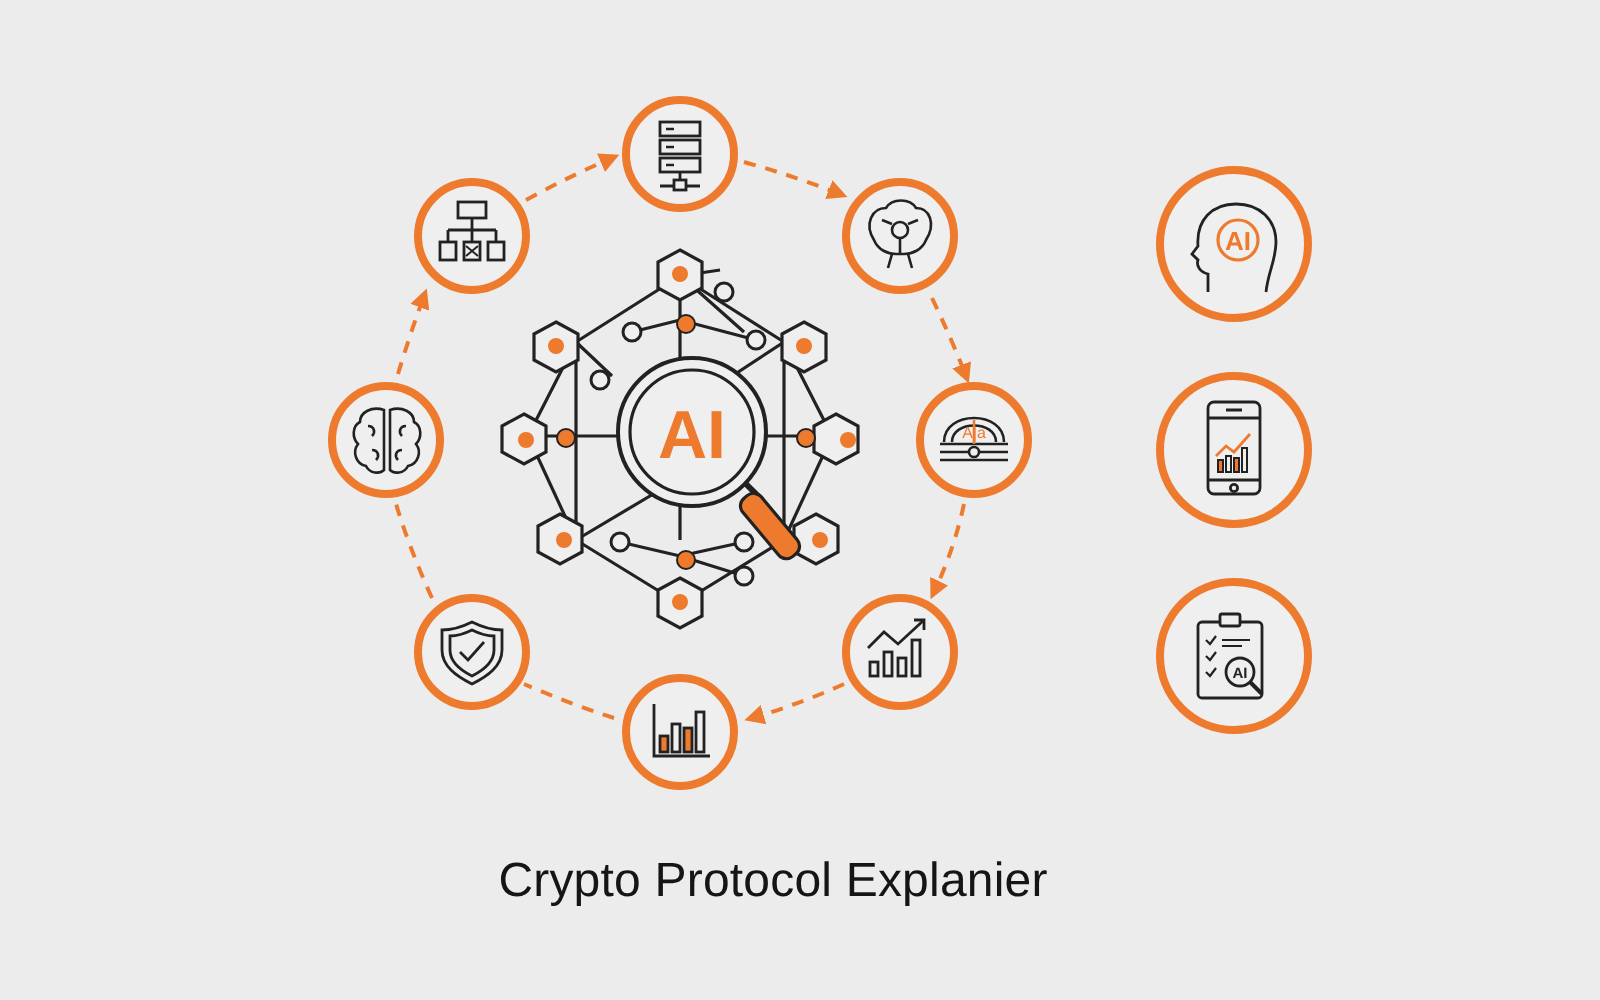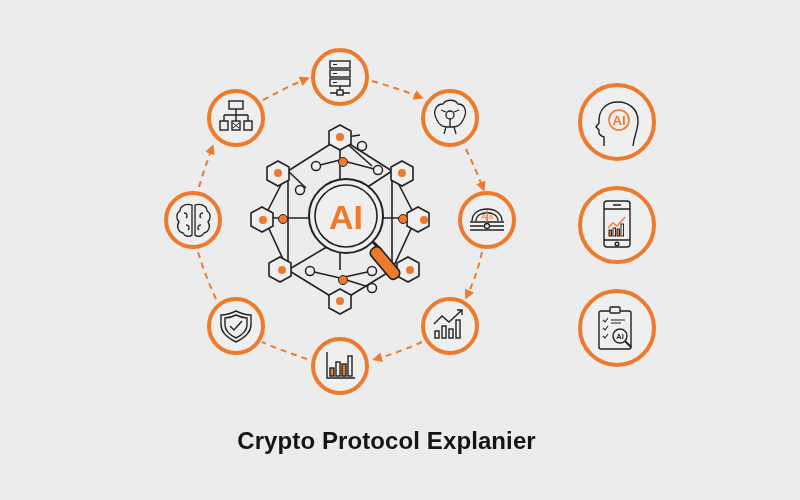--- a/index.html
+++ b/index.html
@@ -1,18 +1,18 @@
 <!DOCTYPE html>
 <html><head>
 <meta charset="utf-8">
 <style>
   html, body { margin:0; padding:0; }
   body { width:800px; height:500px; background:#ececec; position:relative; overflow:hidden; font-family:"Liberation Sans", sans-serif; }
   #stage { position:absolute; left:0; top:0; width:800px; height:500px; }
-  .title { position:absolute; left:0; top:427px; width:773px; text-align:center; font-size:24px; font-weight:bold; color:#151515; letter-spacing:0.1px; }
+  .title { position:absolute; left:0; top:427px; width:773px; text-align:center; font-size:24px; font-weight:normal; color:#151515; letter-spacing:0.1px; }
 </style>
 </head>
 <body>
 
 <svg id="stage" viewBox="0 0 800 500" xmlns="http://www.w3.org/2000/svg">
   <defs>
     <marker id="arr" viewBox="0 0 10 10" refX="6" refY="5" markerWidth="5" markerHeight="5" orient="auto">
       <path d="M0,0 L10,5 L0,10 Z" fill="#ee7a2e"></path>
     </marker>
   </defs>

